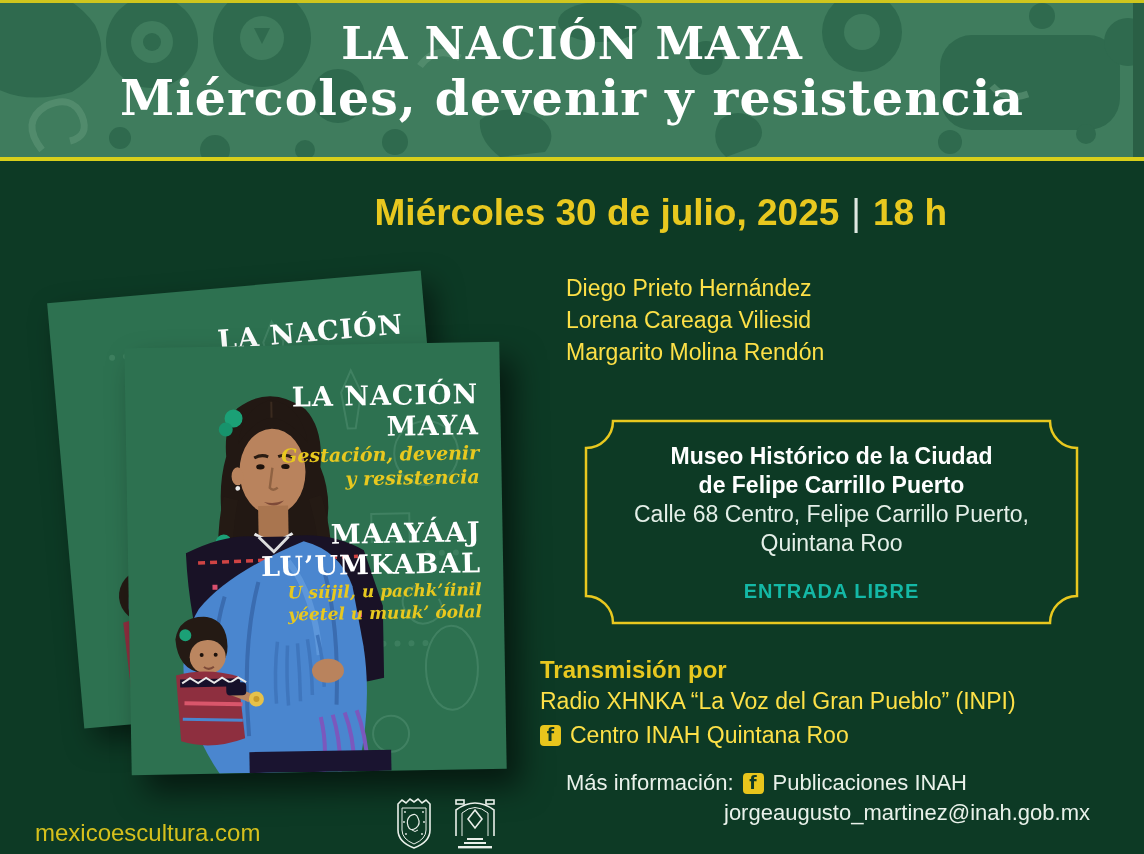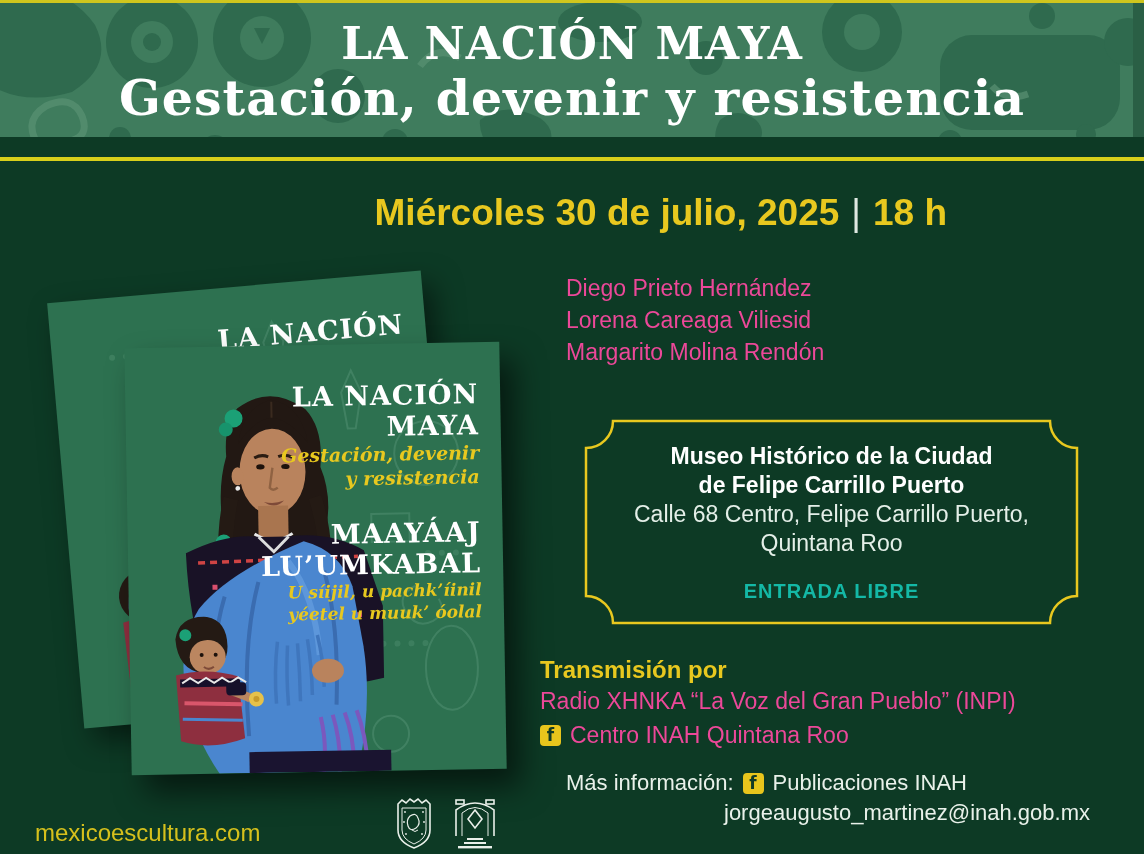--- a/index.html
+++ b/index.html
@@ -1,33 +1,33 @@
 <!DOCTYPE html>
 <html><head>
 <meta charset="utf-8">
 <style>
   html,body{margin:0;padding:0;background:#0d3a25;}
   .poster{position:relative;width:1144px;height:854px;background:#0d3a25;overflow:hidden;
           font-family:"Liberation Sans",sans-serif;}
   
-  .header{position:absolute;left:0;top:0;width:1144px;height:137px;background:#a21caf;overflow:hidden;}
+  .header{position:absolute;left:0;top:0;width:1144px;height:157px;background:#a21caf;overflow:hidden;}
   .header svg{position:absolute;left:0;top:0;}
   .top-rule{position:absolute;left:0;top:0;width:1144px;height:3px;background:#cfc61d;z-index:5;}
   .header-rule{position:absolute;left:0;top:157px;width:1144px;height:4px;background:#d8cf1b;z-index:5;}
   .header-titles{position:absolute;left:0;top:18px;width:1144px;text-align:center;z-index:4;
                  color:#ffffff;font-family:"DejaVu Serif",serif;font-weight:bold;}
   .title1{font-size:44px;line-height:52px;letter-spacing:1px;}
   .title2{font-size:49px;line-height:56px;letter-spacing:1px;}
   
   .date-row{position:absolute;left:0;top:192px;width:947px;text-align:right;
             font-size:37px;font-weight:bold;color:#e8c81f;}
   .date-sep{color:#dfe8e2;padding:0 12px;font-weight:400;}
   
   .ycap{color:#e8c81f;font-weight:bold;font-size:24px;line-height:30px;}
-  .wtext{color:#ec4899;font-size:23px;line-height:32px;}
+  .wtext{color:#fde047;font-size:23px;line-height:32px;}
   .participants{position:absolute;left:566px;top:272px;}
   .venue-box{position:absolute;left:583px;top:418px;width:497px;height:208px;}
   .venue-box svg{position:absolute;left:0;top:0;}
   .venue-text{position:absolute;left:0;top:24px;width:497px;text-align:center;color:#ffffff;}
   .venue-bold{font-size:23px;line-height:29px;font-weight:bold;}
   .venue-addr{font-size:23px;line-height:29px;color:#e4efe8;}
   .venue-admission{margin-top:22px;font-size:20px;font-weight:bold;letter-spacing:1px;color:#14b8a6;}
   .broadcast{position:absolute;left:540px;top:655px;}
   .fb-row{display:flex;align-items:center;gap:9px;margin-top:2px;}
   .fb{display:inline-flex;align-items:center;justify-content:center;width:21px;height:21px;
@@ -93,21 +93,21 @@
       </g>
       <g stroke="#5a9174" stroke-width="7" fill="none" opacity="0.7">
         <path d="M42,150 Q20,122 46,106 Q72,94 82,116 Q90,136 70,141"></path>
         <path d="M420,66 q16,-22 40,-8"></path>
         <path d="M992,86 q14,16 36,8"></path>
       </g>
       <rect x="1133" y="0" width="11" height="157" fill="#2a5f45"></rect>
     </svg>
     <div class="header-titles">
       <div class="title1">LA NACIÓN MAYA</div>
-      <div class="title2">Gestación, devenir y resistencia</div>
+      <div class="title2">Miércoles, devenir y resistencia</div>
     </div>
   </div>
   <div class="top-rule"></div>
   <div class="header-rule"></div>
 
   <div class="date-row">
     <span>Miércoles 30 de julio, 2025</span><span class="date-sep">|</span><span>18 h</span>
   </div>
 
   <div class="book">

